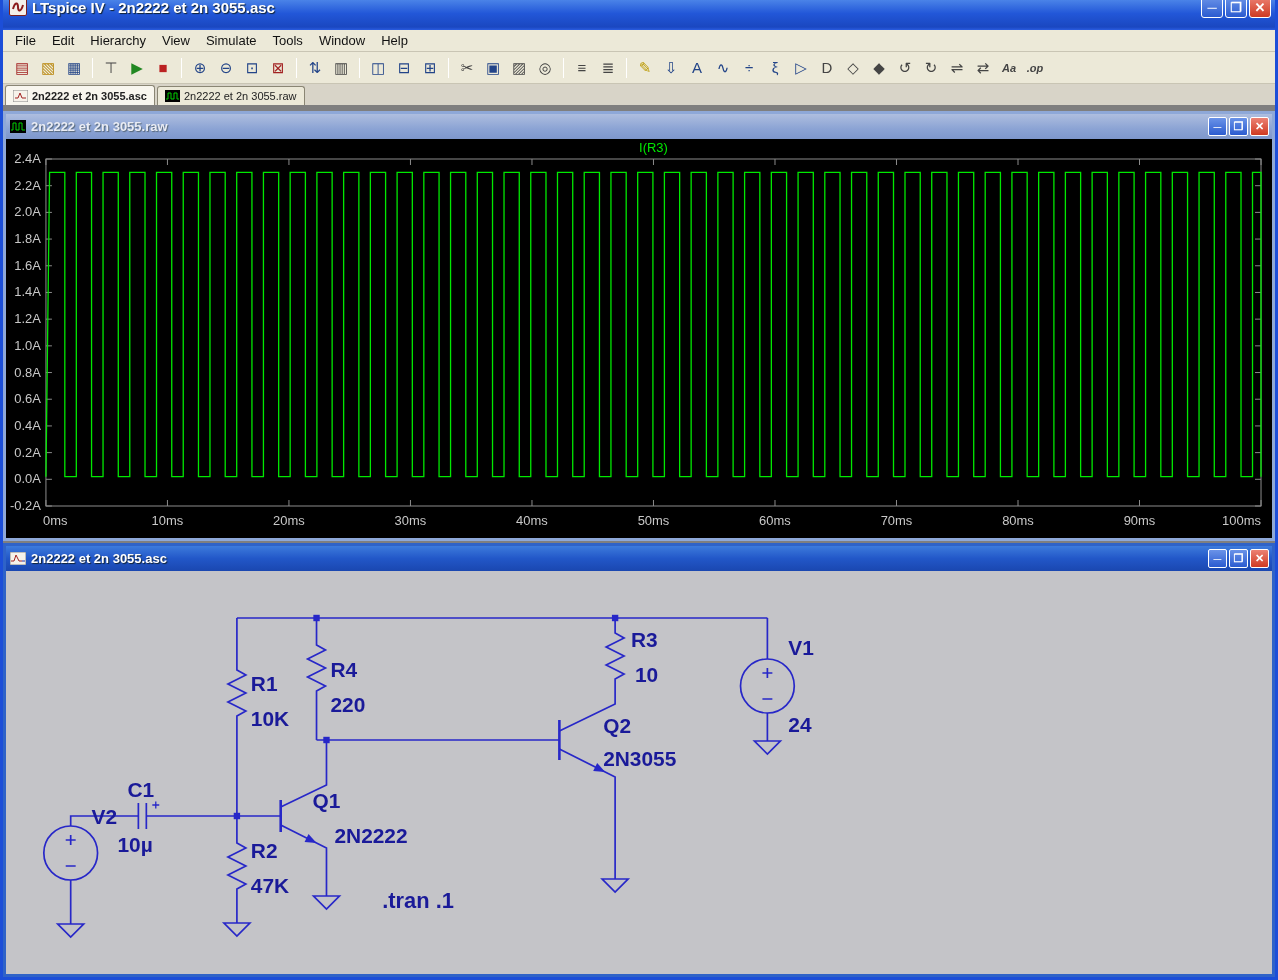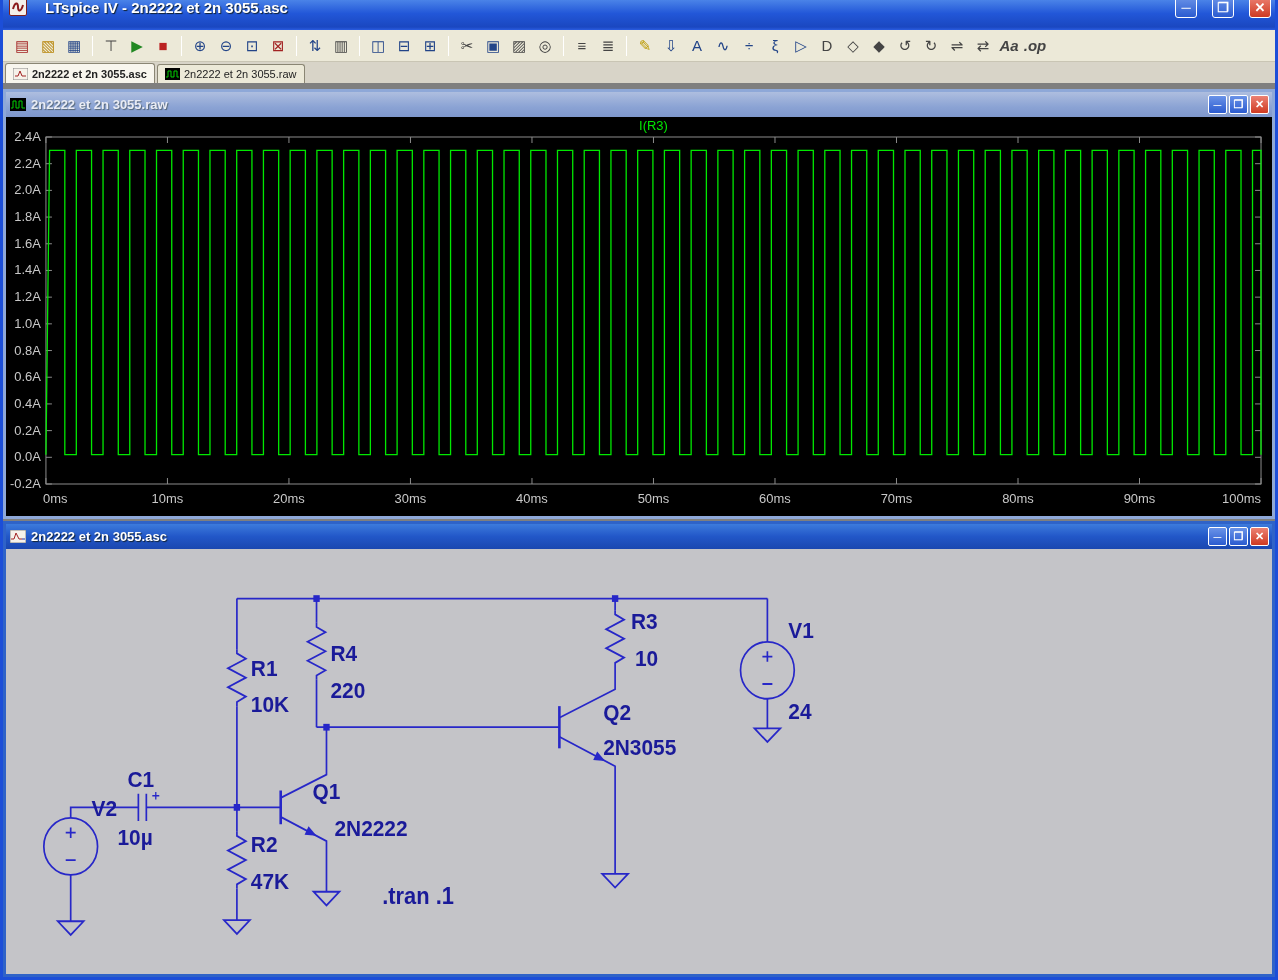--- a/index.html
+++ b/index.html
@@ -2,40 +2,40 @@
 <html><head>
 <meta charset="utf-8">
 <style>
   * { margin:0; padding:0; box-sizing:border-box; }
   html,body { width:1278px; height:980px; overflow:hidden; font-family:"Liberation Sans", sans-serif; }
   #app { width:1278px; height:980px; background:#1c4ed8; display:flex; flex-direction:column;
          border-left:3px solid #1c4ed8; border-right:3px solid #1c4ed8; border-bottom:3px solid #1c4ed8; }
 
   
   .titlebar { height:30px; flex:0 0 30px; display:flex; align-items:center; padding:0 4px 16px 6px;
-              background:linear-gradient(180deg,#4a83e8 0%,#2257d8 45%,#1a47c0 90%,#2a5ce0 100%);gap:13px; }
+              background:linear-gradient(180deg,#4a83e8 0%,#2257d8 45%,#1a47c0 90%,#2a5ce0 100%); }
   .titlebar .appicon { width:18px; height:18px; background:#f4f0ea; border:1px solid #7a2020; border-radius:2px;
                        display:flex; align-items:center; justify-content:center; margin-right:5px; }
   .titlebar .title { color:#fff; font-weight:bold; font-size:15px; text-shadow:1px 1px 1px #123; flex:1; }
   .winbtn { width:22px; height:22px; margin-left:2px; border-radius:3px; border:1px solid #fff;
             display:flex; align-items:center; justify-content:center;
             background:linear-gradient(180deg,#6a93e8,#2b5bd0); color:#fff; font-size:13px; font-weight:bold; }
   .winbtn.close { background:linear-gradient(180deg,#ec8173,#cf3a22); }
 
   
   .menubar { height:22px; flex:0 0 22px; background:#ece9d8; border-bottom:1px solid #c9c5b4;
              display:flex; align-items:center; padding-left:4px; }
   .menu-item { font-size:13px; color:#111; padding:2px 8px; }
 
   
   .toolbar { height:32px; flex:0 0 32px; background:#ece9d8; border-bottom:1px solid #c9c5b4;
              display:flex; align-items:center; padding-left:6px; }
   .tbtn { width:24px; height:24px; margin:0 1px; display:flex; align-items:center; justify-content:center;
           font-size:15px; border:1px solid transparent; border-radius:2px; }
-  .tbtn.txt { font-size:15px; font-style:italic; font-weight:bold; }
+  .tbtn.txt { font-size:11px; font-style:italic; font-weight:bold; }
   .tsep { width:1px; height:20px; background:#b8b4a4; margin:0 5px; border-right:1px solid #fff; }
 
   
   .tabbar { height:21px; flex:0 0 21px; background:#d8d4c8; display:flex; align-items:flex-end; padding-left:2px; }
   .tab { display:flex; align-items:center; gap:4px; height:19px; padding:0 7px;
          background:#ece9d8; border:1px solid #8a8674; border-bottom:none; font-size:11px; color:#222;
          border-radius:3px 3px 0 0; margin-right:2px; }
   .tab.active { background:#f8f6ee; height:20px; font-weight:bold; }
   .tabicon { width:15px; height:12px; display:block; }
 
@@ -75,20 +75,30 @@
       <svg width="14" height="14" viewBox="0 0 14 14">
           <path d="M2,9 C4,2 7,2 7,7 C7,12 10,12 12,5" stroke="#8b1a1a" stroke-width="2" fill="none"></path>
         </svg>
     </div>
     <div class="title">LTspice IV - 2n2222 et 2n 3055.asc</div>
     <div class="winbtn">─</div>
     <div class="winbtn">❐</div>
     <div class="winbtn close">✕</div>
   </div>
 
+  <div class="menubar" id="menubar">
+      <div class="menu-item">File</div>
+      <div class="menu-item">Edit</div>
+      <div class="menu-item">Hierarchy</div>
+      <div class="menu-item">View</div>
+      <div class="menu-item">Simulate</div>
+      <div class="menu-item">Tools</div>
+      <div class="menu-item">Window</div>
+      <div class="menu-item">Help</div>
+    </div>
 
   <div class="toolbar" id="toolbar">
       <div class="tbtn" style="color: rgb(162, 34, 34);">▤</div>
       <div class="tbtn" style="color: rgb(184, 134, 11);">▧</div>
       <div class="tbtn" style="color: rgb(34, 68, 136);">▦</div>
       <div class="tsep"></div>
       <div class="tbtn" style="color: rgb(68, 68, 68);">⊤</div>
       <div class="tbtn" style="color: rgb(34, 136, 34);">▶</div>
       <div class="tbtn" style="color: rgb(187, 34, 34);">■</div>
       <div class="tsep"></div>

